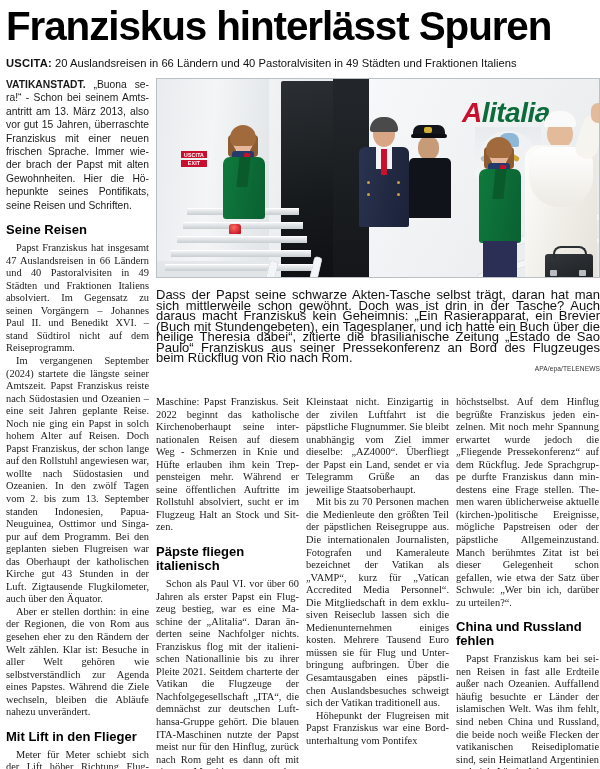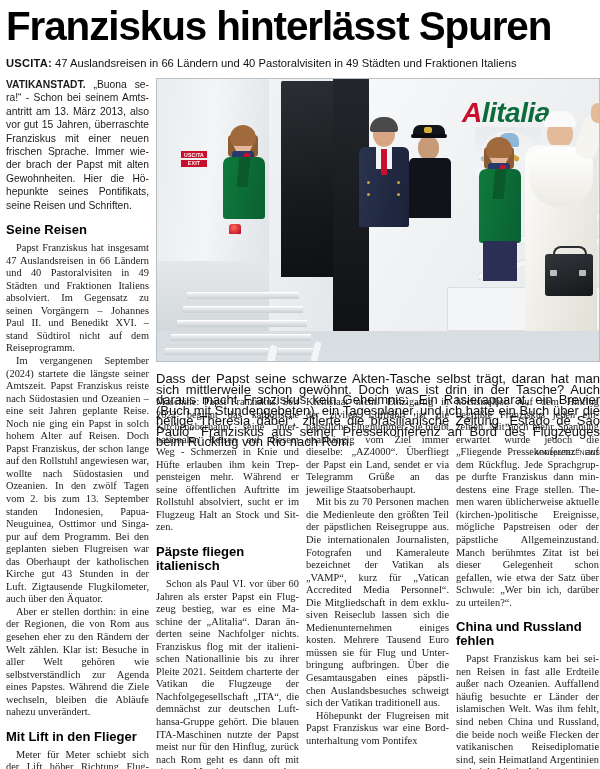--- a/index.html
+++ b/index.html
@@ -81,21 +81,21 @@
   }
 
   
   .photo-wrap {
     position: absolute;
     left: 152px; top: 0;
     width: 444px;
   }
   .photo {
     position: relative;
-    width: 444px; height: 284px;
+    width: 444px; height: 200px;
     overflow: hidden;
     background: #cfd6dc;
     border: 0.5px solid #b9c0c6;
   }
   .caption {
     font-family: Liberation Sans, sans-serif;
     font-size: 13px;
     line-height: 10.5px;
     text-align: justify;
     margin-top: 12px;
@@ -244,21 +244,21 @@
   .pi-body { position:absolute; left:0px; top:33px; width:42px; height:60px; background:#101319; border-radius:5px 5px 0 0; }
 </style>
 </head>
 <body>
 
 <div class="page">
 
   <h1 class="headline">Franziskus hinterlässt Spuren</h1>
 
   <div class="kicker">
-    <span class="lbl">USCITA:</span><span> 47 Auslandsreisen in 66 Ländern und 40 Pastoralvisiten in 49 Städten und Fraktionen Italiens</span>
+    <span class="lbl">USCITA:</span><span> 20 Auslandsreisen in 66 Ländern und 40 Pastoralvisiten in 49 Städten und Fraktionen Italiens</span>
   </div>
 
   <div class="body-area">
 
     <div class="lead-col">
       <p class="lead-p">
         <span class="dateline">VATIKANSTADT.</span><span> „Buona se­ra!“ - Schon bei seinem Amts­antritt am 13. März 2013, also vor gut 15 Jahren, überrasch­te Franziskus mit einer neuen frischen Sprache. Immer wie­der brach der Papst mit alten Gewohnheiten. Hier die Hö­hepunkte seines Pontifikats, seine Reisen und Schriften.</span>
       </p>
       <h2 class="subhead">Seine Reisen</h2>
       <p class="ind">Papst Franziskus hat insge­samt 47 Auslandsreisen in 66 Ländern und 40 Pastoralvisiten in 49 Städten und Fraktionen Italiens absolviert. Im Gegensatz zu seinen Vorgängern – Johan­nes Paul II. und Benedikt XVI. – stand Südtirol nicht auf dem Reiseprogramm.</p>

